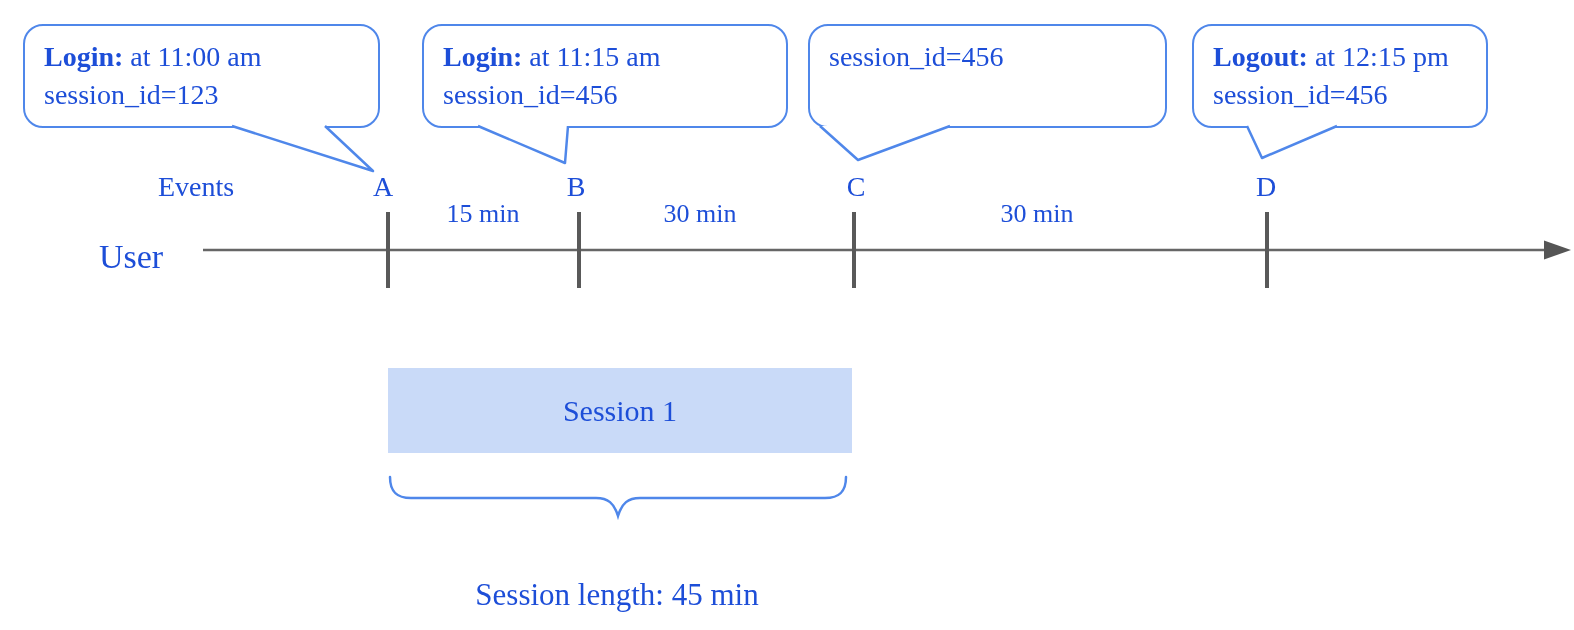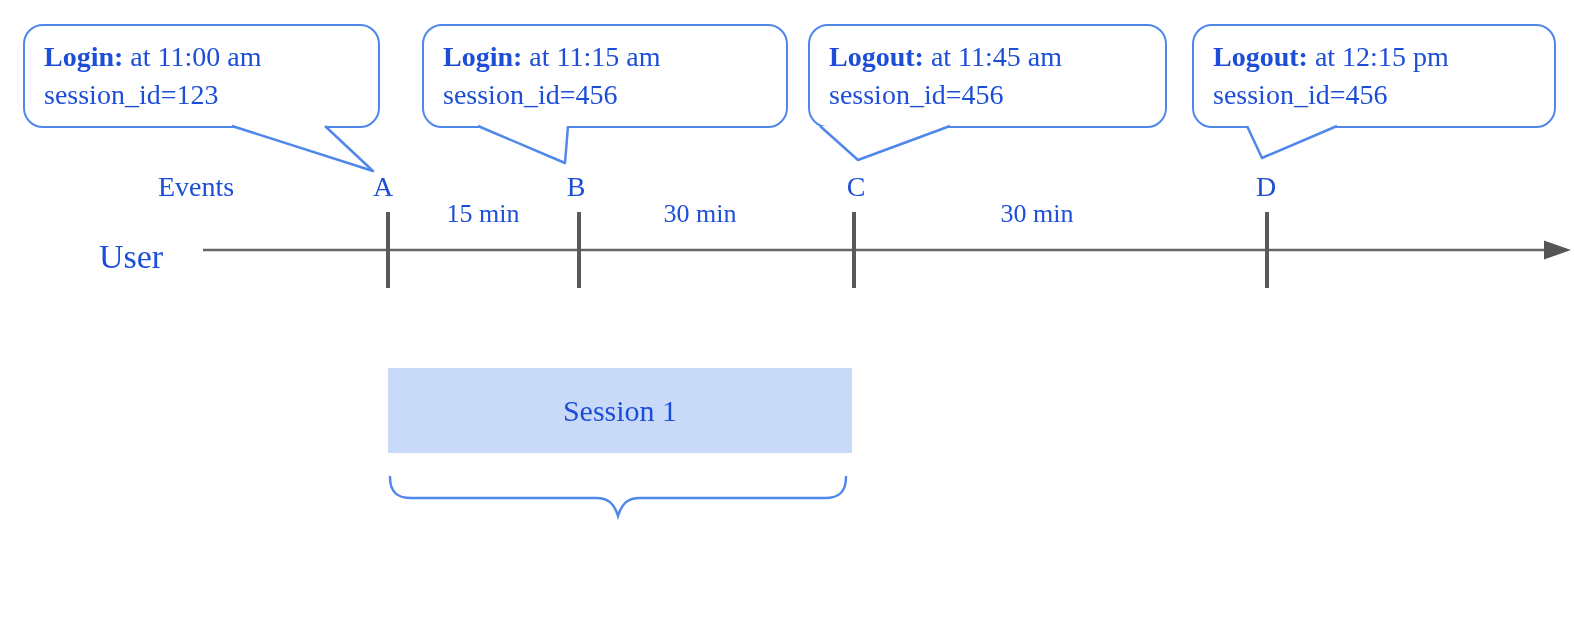--- a/index.html
+++ b/index.html
@@ -35,25 +35,24 @@
     <div><span class="b">Login:</span><span> at 11:00 am</span></div>
     <div>session_id=123</div>
   </div>
 
   <div class="bubble" style="left:422px; top:24px; width:366px; height:104px;">
     <div><span class="b">Login:</span><span> at 11:15 am</span></div>
     <div>session_id=456</div>
   </div>
 
   <div class="bubble" style="left:808px; top:24px; width:359px; height:104px;">
-    <div><span class="b">Logout:</span><span> at 11:45 am</span></div>
     <div>session_id=456</div>
   </div>
 
-  <div class="bubble" style="left:1192px; top:24px; width:364px; height:104px;">
+  <div class="bubble" style="left:1192px; top:24px; width:296px; height:104px;">
     <div><span class="b">Logout:</span><span> at 12:15 pm</span></div>
     <div>session_id=456</div>
   </div>
 
   <div class="session-bar">
     <span>Session 1</span>
   </div>
 
   <svg class="svg-layer" width="1574" height="630" viewBox="0 0 1574 630">
 
@@ -79,14 +78,15 @@
 
   <div class="lbl marker-lbl" style="left:383px; top:187px;">A</div>
   <div class="lbl marker-lbl" style="left:576px; top:187px;">B</div>
   <div class="lbl marker-lbl" style="left:856px; top:187px;">C</div>
   <div class="lbl marker-lbl" style="left:1266px; top:187px;">D</div>
 
   <div class="lbl interval-lbl" style="left:483px; top:214px;">15 min</div>
   <div class="lbl interval-lbl" style="left:700px; top:214px;">30 min</div>
   <div class="lbl interval-lbl" style="left:1037px; top:214px;">30 min</div>
 
+  <div class="lbl caption" style="left:617px; top:595px;">Session length: 45 min</div>
 
 </div>
 
 </body></html>

